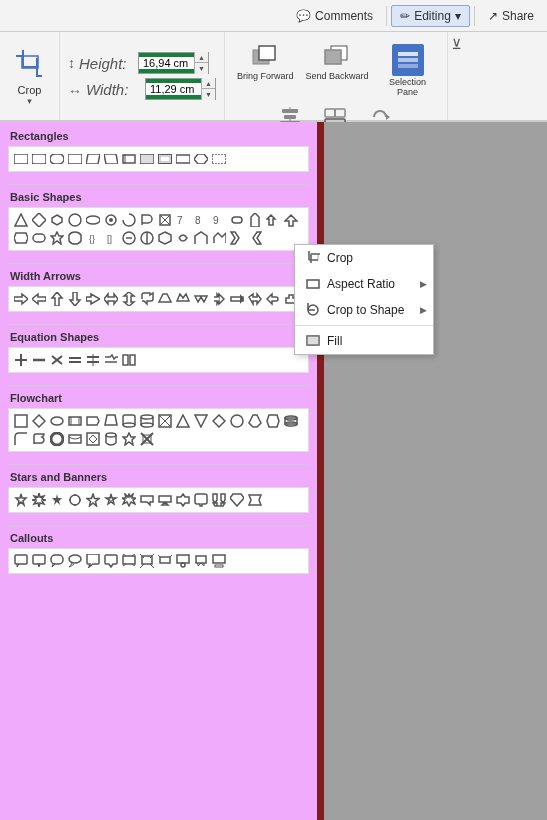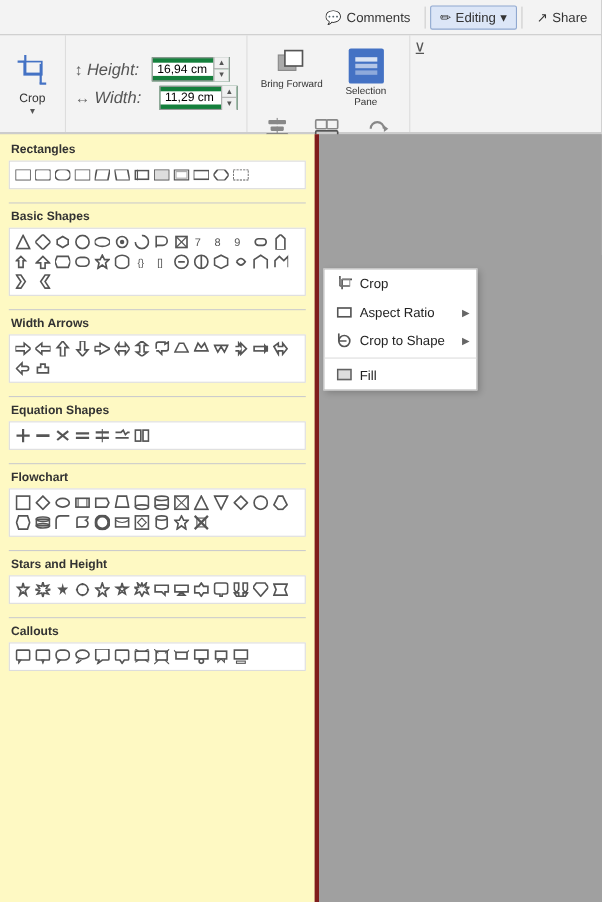--- a/index.html
+++ b/index.html
@@ -174,23 +174,23 @@
     
     .main-content {
       display: flex;
       flex: 1;
       height: calc(820px - 32px - 90px);
       position: relative;
     }
 
     
     .shapes-panel {
-      width: 290px;
-      background: #fef9c3;
-      border-right: 4px solid #7f1d1d;
+      width: 324px;
+      background: #f0abfc;
+      border-right: 7px solid #7f1d1d;
       overflow-y: auto;
       padding: 8px;
     }
     .shapes-category {
       margin-bottom: 12px;
     }
     .shapes-category-title {
       font-size: 11px;
       font-weight: bold;
       color: #333;
@@ -342,20 +342,27 @@
     <div class="arrange-icons">
 
       <div class="arrange-btn">
         <svg width="28" height="28" viewBox="0 0 28 28">
           <rect x="2" y="8" width="16" height="14" fill="#aaa" stroke="#888" stroke-width="1"></rect>
           <rect x="8" y="4" width="16" height="14" fill="white" stroke="#555" stroke-width="1.5"></rect>
         </svg>
         <span class="arrange-btn-label">Bring Forward</span>
       </div>
 
+      <div class="arrange-btn">
+        <svg width="28" height="28" viewBox="0 0 28 28">
+          <rect x="8" y="4" width="16" height="14" fill="white" stroke="#555" stroke-width="1"></rect>
+          <rect x="2" y="8" width="16" height="14" fill="#aaa" stroke="#888" stroke-width="1.5"></rect>
+        </svg>
+        <span class="arrange-btn-label">Send Backward</span>
+      </div>
 
       <div class="sel-pane-btn">
         <div class="sel-pane-icon">
           <svg width="24" height="24" viewBox="0 0 24 24">
             <rect x="2" y="4" width="20" height="4" fill="white" opacity="0.8"></rect>
             <rect x="2" y="10" width="20" height="4" fill="white" opacity="0.6"></rect>
             <rect x="2" y="16" width="20" height="4" fill="white" opacity="0.4"></rect>
           </svg>
         </div>
         <span class="arrange-btn-label" style="text-align:center;max-width:50px;word-wrap:break-word;">Selection Pane</span>
@@ -910,21 +917,21 @@
               <line x1="1" y1="1" x2="13" y2="13" stroke="#555" stroke-width="2"></line>
               <line x1="1" y1="13" x2="13" y2="1" stroke="#555" stroke-width="2"></line>
               <rect x="3" y="3" width="8" height="8" fill="none" stroke="#555" stroke-width="1"></rect>
             </svg>
           </div>
       </div>
     </div>
     <hr class="category-divider">
 
     <div class="shapes-category">
-      <div class="shapes-category-title">Stars and Height</div>
+      <div class="shapes-category-title">Stars and Banners</div>
       <div class="shapes-grid">
         <div class="shape-item">
             <svg width="14" height="14">
               <polygon points="7,1 8,5 12,5 9,8 10,12 7,9 4,12 5,8 2,5 6,5" fill="none" stroke="#555" stroke-width="1.5"></polygon>
             </svg>
           </div>
         <div class="shape-item">
             <svg width="14" height="14">
               <polygon points="7,0 8,4 12,3 10,6 14,7 10,8 12,11 8,10 7,14 6,10 2,11 4,8 0,7 4,6 2,3 6,4" fill="none" stroke="#555" stroke-width="1.5"></polygon>
             </svg>

